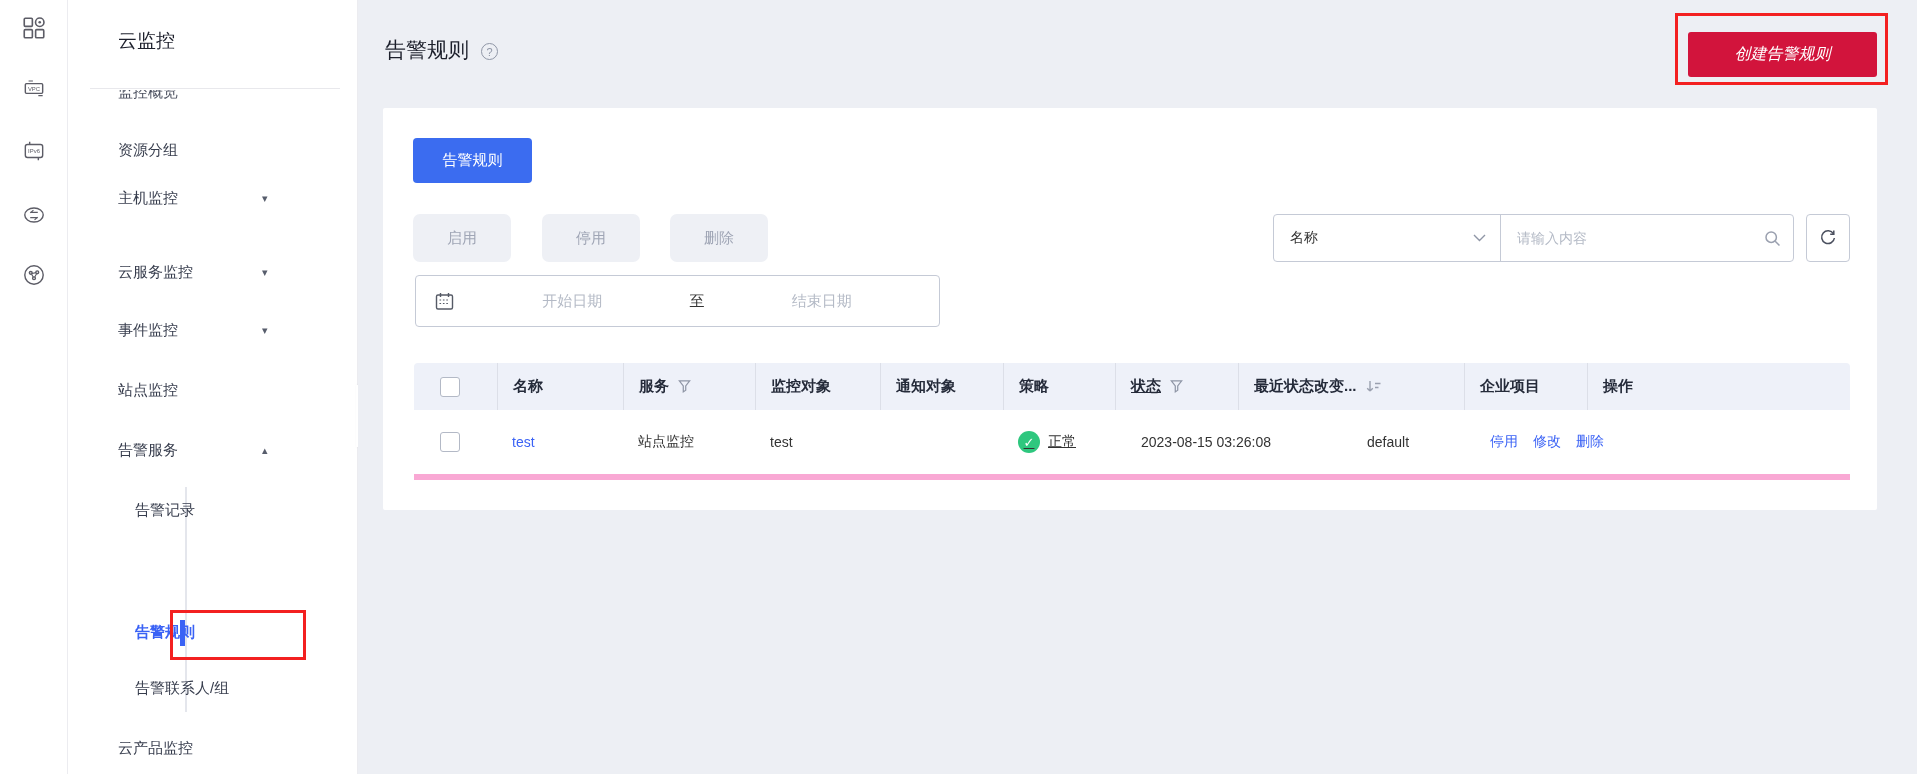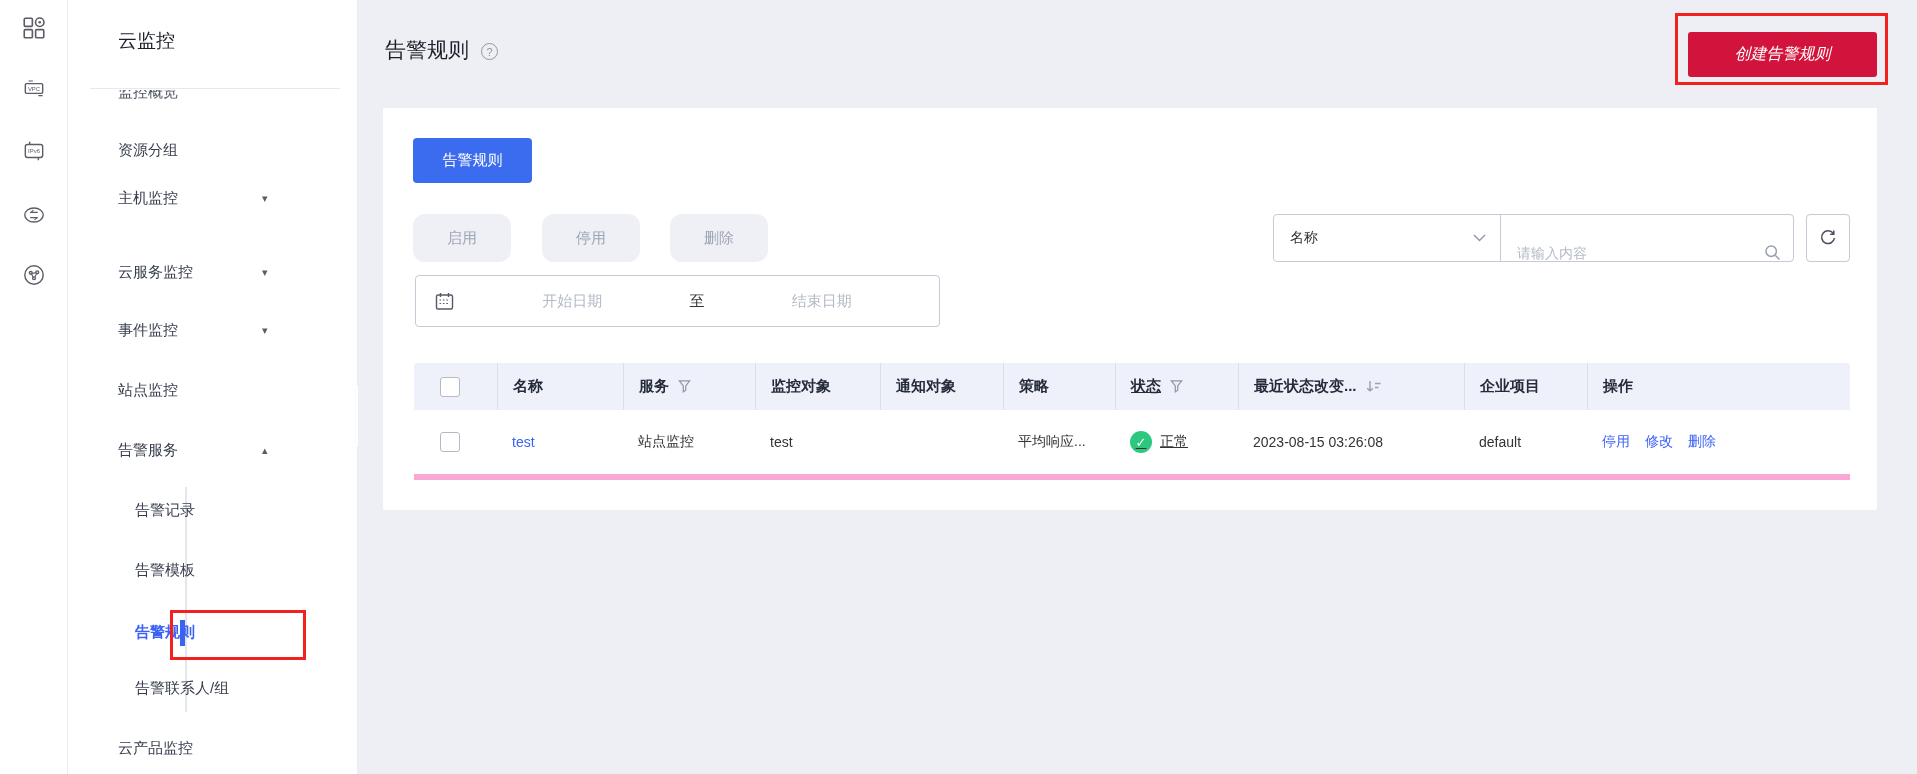--- a/index.html
+++ b/index.html
@@ -34,28 +34,28 @@
 
   .create-btn { position:absolute; left:1688px; top:32px; width:189px; height:45px; background:#d2143c; color:#fff; font-size:16px; border:none; border-radius:3px; cursor:pointer; font-family:inherit;font-style:italic; }
 
   .annotation { position:absolute; border:3px solid #f32020; pointer-events:none; }
   .annot-create { left:1675px; top:13px; width:213px; height:72px; }
   .annot-sidebar { left:102px; top:610px; width:136px; height:50px; }
 
   
   .card { position:absolute; left:383px; top:108px; width:1494px; height:402px; background:#fff; border-radius:2px; }
   .primary-tab { position:absolute; left:30px; top:30px; width:119px; height:45px; background:#3b6cf0; color:#fff; font-size:15px; border:none; border-radius:4px; cursor:pointer; font-family:inherit; }
-  .gray-btn { position:absolute; top:106px; width:98px; height:48px; background:#eef0f5; color:#9fa5b5; font-size:15px; border:none; border-radius:12px; cursor:pointer; font-family:inherit; }
+  .gray-btn { position:absolute; top:106px; width:98px; height:48px; background:#eef0f5; color:#9fa5b5; font-size:15px; border:none; border-radius:7px; cursor:pointer; font-family:inherit; }
   .btn-enable { left:30px; } .btn-disable { left:159px; } .btn-delete { left:287px; }
 
   
   .search-group { position:absolute; left:890px; top:106px; width:521px; height:48px; border:1px solid #c5cad6; border-radius:4px; background:#fff; display:flex; }
   .search-select { width:227px; height:100%; border-right:1px solid #c5cad6; display:flex; align-items:center; padding:0 14px 0 16px; cursor:pointer; }
   .search-select .sel-lbl { flex:1; font-size:14px; color:#333; }
-  .search-input-wrap { flex:1; display:flex; align-items:flex-end; padding:0 12px 0 16px; }
+  .search-input-wrap { flex:1; display:flex; align-items:center; padding:0 12px 0 16px; }
   .search-input-wrap input { flex:1; border:none; outline:none; font-size:14px; color:#333; font-family:inherit; background:transparent; }
   .search-input-wrap input::placeholder { color:#b4bac6; }
   .refresh-btn { position:absolute; left:1423px; top:106px; width:44px; height:48px; border:1px solid #c5cad6; border-radius:4px; background:#fff; display:flex; align-items:center; justify-content:center; cursor:pointer; }
 
   
   .date-range { position:absolute; left:32px; top:167px; width:525px; height:52px; border:1px solid #c5cad6; border-radius:4px; display:flex; align-items:center; cursor:pointer; background:#fff; }
   .date-range .cal { margin-left:18px; display:flex; }
   .date-range .ph { flex:1; text-align:center; color:#b4bac6; font-size:15px; }
   .date-range .to { color:#333; font-size:15px; }
 
@@ -150,23 +150,20 @@
     </div>
     <div class="sb-item" style="top:420px">
       <span class="lbl">告警服务</span>
       <span class="arrow">▴</span>
     </div>
 
     <div class="sb-treeline"></div>
 
     <div class="sb-item sub" style="top:480px">
       <span class="lbl">告警记录</span>
-    </div>
-    <div class="sb-item sub" style="top:540px">
-      <span class="lbl">告警模板</span>
     </div>
     <div class="sb-item sub active" style="top:602px">
       <span class="lbl">告警规则</span>
     </div>
     <div class="sb-activebar"></div>
     <div class="sb-item sub" style="top:658px">
       <span class="lbl">告警联系人/组</span>
     </div>
     <div class="sb-item" style="top:718px">
       <span class="lbl">云产品监控</span>
@@ -294,23 +291,20 @@
           </div>
         <div class="td c2">
             <span>站点监控</span>
           </div>
         <div class="td c3">
             <span>test</span>
           </div>
         <div class="td c4">
             <span></span>
           </div>
-        <div class="td c5">
-            <span>平均响应...</span>
-          </div>
         <div class="td c6">
           <span class="status-badge">✓</span>
           <span>正常</span>
         </div>
         <div class="td c7">
             <span>2023-08-15 03:26:08</span>
           </div>
         <div class="td c8">
             <span>default</span>
           </div>

